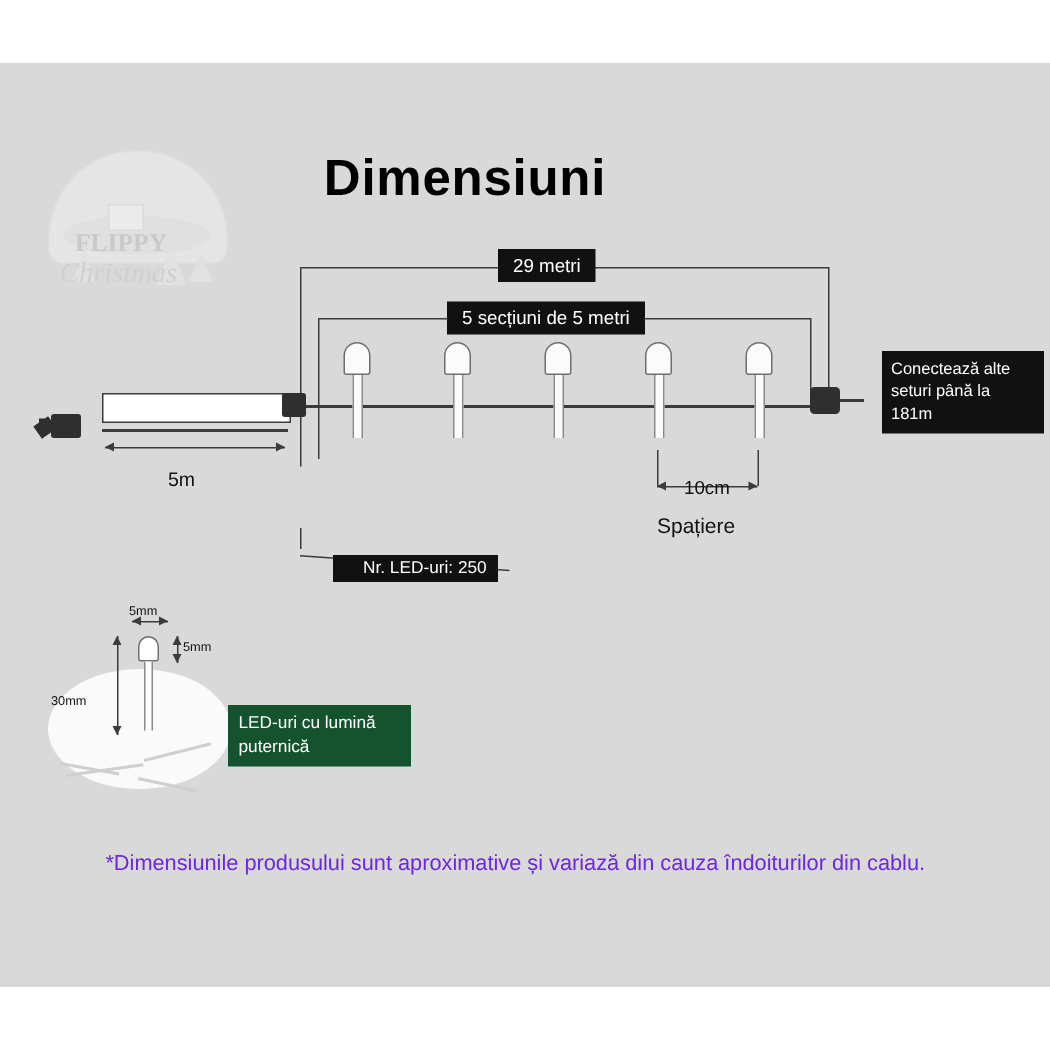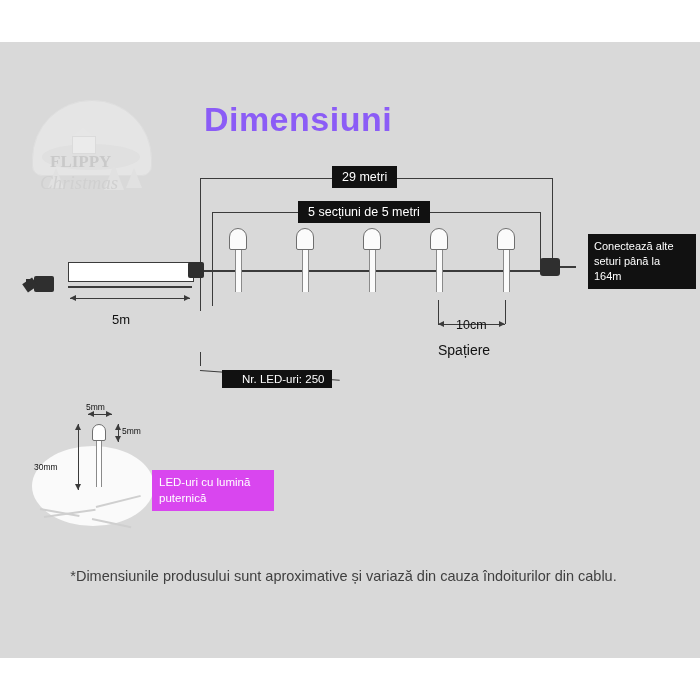--- a/index.html
+++ b/index.html
@@ -3,21 +3,21 @@
 <meta charset="utf-8">
 <style>
   html,body{margin:0;padding:0;}
   body{width:700px;height:700px;background:#ffffff;font-family:"Liberation Sans",sans-serif;overflow:hidden;}
   #stage{position:relative;width:700px;height:700px;}
   .band{position:absolute;left:0;width:700px;background:#d9d9d9;}
   .band.top{top:0;height:42px;background:#ffffff;}
   .band.main{top:42px;height:616px;background:#d9d9d9;}
   .band.bottom{top:658px;height:42px;background:#ffffff;}
 
-  .title{position:absolute;left:0;top:100px;width:596px;text-align:center;font-size:34px;font-weight:bold;color:#8b5cf6;letter-spacing:.5px;}
+  .title{position:absolute;left:0;top:100px;width:596px;text-align:center;font-size:34px;font-weight:bold;color:#000000;letter-spacing:.5px;padding-left:12px;}
 
   
   .wm{position:absolute;left:14px;top:96px;width:160px;height:110px;opacity:.55;}
   .wm .dome{position:absolute;left:18px;top:4px;width:118px;height:74px;border-radius:59px 59px 10px 10px;background:#efefef;border:1px solid #e2e2e2;}
   .wm .hill{position:absolute;left:28px;top:48px;width:98px;height:26px;border-radius:50%;background:#e6e6e6;}
   .wm .house{position:absolute;left:58px;top:40px;width:22px;height:16px;background:#fafafa;border:1px solid #ddd;}
   .wm .roof{position:absolute;left:55px;top:32px;width:0;height:0;border-left:14px solid transparent;border-right:14px solid transparent;border-bottom:11px solid #f2f2f2;}
   .wm .tree{position:absolute;bottom:18px;width:0;height:0;border-left:8px solid transparent;border-right:8px solid transparent;border-bottom:20px solid #e8e8e8;}
   .wm .t1{left:34px;}
   .wm .t2{left:90px;border-left-width:10px;border-right-width:10px;border-bottom-width:26px;bottom:16px;}
@@ -56,24 +56,24 @@
   .section-title{position:absolute;font-size:15px;font-weight:bold;color:#111;}
   .plain{position:absolute;font-size:13.5px;color:#111;}
 
   
   .ledcircle{position:absolute;border-radius:50%;background:#fafafa;}
   .ledbulb{position:absolute;}
   .ledbulb .cap{width:14px;height:17px;border-radius:7px 7px 2px 2px;background:#fff;border:1px solid #6f6f6f;box-sizing:border-box;}
   .ledbulb .stem{width:6px;height:46px;background:#fff;border-left:1px solid #8a8a8a;border-right:1px solid #8a8a8a;margin:0 auto;box-sizing:border-box;}
   .tiny{position:absolute;font-size:8.5px;color:#111;}
 
-  .footnote{position:absolute;left:0;top:568px;width:687px;text-align:center;font-size:14.5px;color:#404040;}
+  .footnote{position:absolute;left:0;top:568px;width:687px;text-align:center;font-size:14.5px;color:#6d28d9;}
 
   .conn-note{position:absolute;left:588px;top:234px;width:96px;background:#111;color:#fff;font-size:11px;padding:5px 6px;line-height:1.35;}
-  .led-note{position:absolute;left:152px;top:470px;width:108px;background:#d946ef;color:#fff;font-size:11.5px;padding:5px 7px;line-height:1.35;}
+  .led-note{position:absolute;left:152px;top:470px;width:108px;background:#14532d;color:#fff;font-size:11.5px;padding:5px 7px;line-height:1.35;}
 
   .leafy{position:absolute;background:#cfcfcf;height:2px;transform-origin:left center;}
 </style>
 </head>
 <body>
 
 <div id="stage">
 
   <div class="band top"></div>
   <div class="band main"></div>
@@ -123,21 +123,21 @@
   </div>
   <div class="bulb" style="left:497px;top:228px;">
     <div class="cap"></div>
     <div class="stem"></div>
   </div>
 
   <div class="plug" style="left:540px;top:258px;">
     <div class="body" style="width:20px;height:18px;background:#2f2f2f;border-radius:3px;"></div>
   </div>
   <div class="line h" style="left:560px;top:266px;width:16px;height:2px;"></div>
-  <div class="conn-note">Conectează alte seturi până la 164m</div>
+  <div class="conn-note">Conectează alte seturi până la 181m</div>
 
   <div class="leadbox" style="left:68px;top:262px;width:124px;height:18px;"></div>
   <div class="line h" style="left:68px;top:286px;width:124px;height:2px;"></div>
   <div class="plug" style="left:34px;top:276px;">
     <div class="body" style="width:20px;height:16px;background:#2f2f2f;border-radius:2px;"></div>
     <div class="pin" style="left:-8px;top:3px;"></div>
     <div class="pin" style="left:-8px;top:10px;"></div>
   </div>
   <div class="line" style="left:24px;top:280px;width:12px;height:10px;background:#2f2f2f;transform:rotate(-35deg);"></div>
   <div class="plug" style="left:188px;top:262px;">

